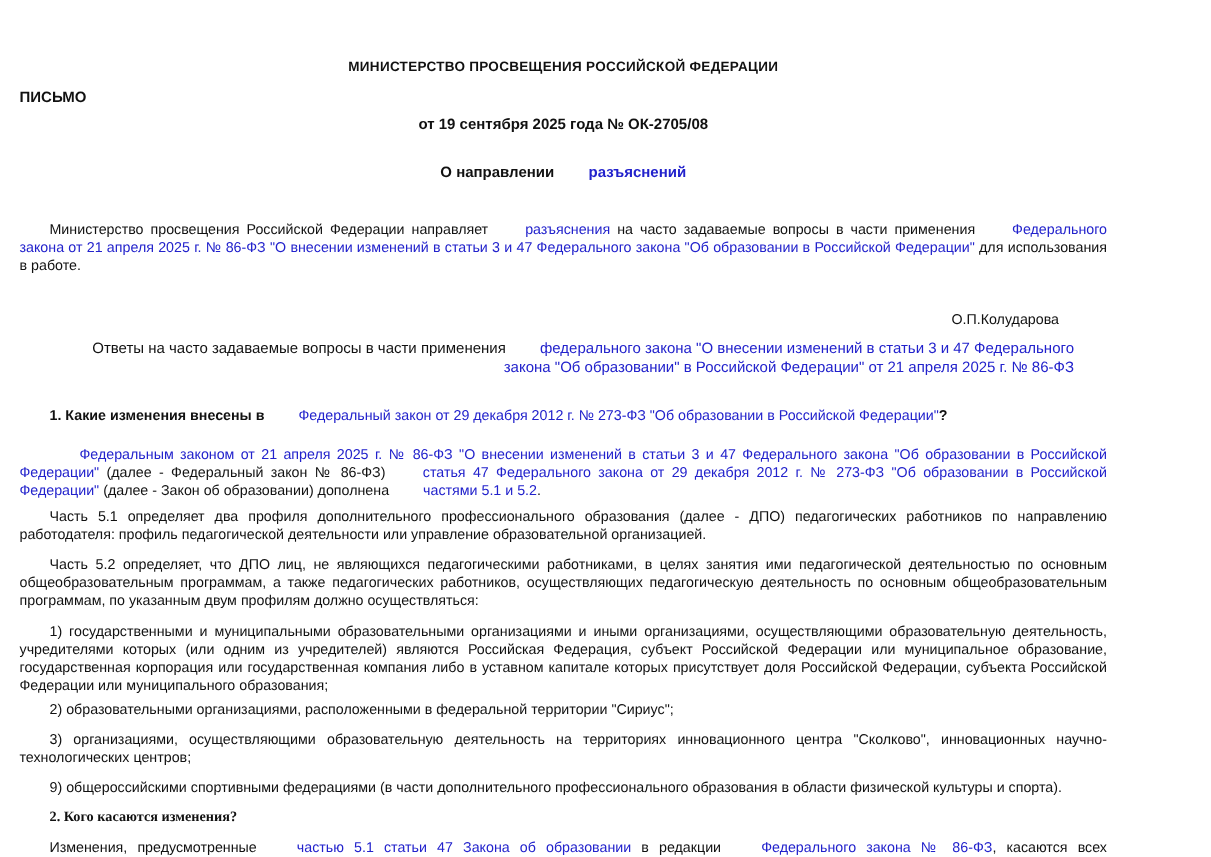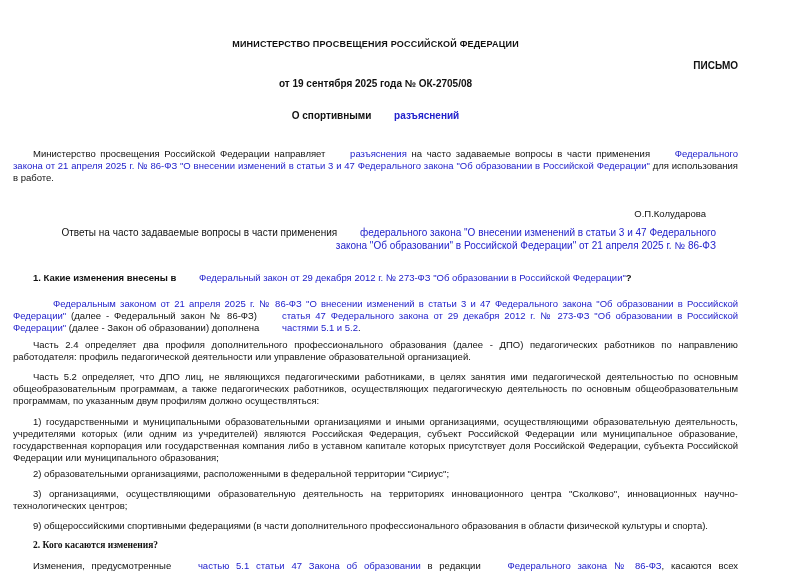--- a/index.html
+++ b/index.html
@@ -9,21 +9,21 @@
     height: 571px;
     background: #ffffff;
     font-family: "Liberation Sans", sans-serif;
     font-size: 9.5px;
     color: #111111;
     padding: 38px 14px 0 13px;
     overflow: hidden;
   }
   p { margin: 0; line-height: 12px; }
   .doc-title   { font-size: 9px;  font-weight: bold; text-align: center; letter-spacing: 0.2px; }
-  .doc-kind    { font-size: 10px; font-weight: bold; text-align: right; margin-top: 10px; }
+  .doc-kind    { font-size: 10px; font-weight: bold; text-align: left; margin-top: 10px; }
   .doc-date    { font-size: 10px; font-weight: bold; text-align: center; margin-top: 6px; }
   .doc-subject { font-size: 10px; font-weight: bold; text-align: center; margin-top: 20px; }
   .body-p  { text-align: justify; text-indent: 20px; }
   .intro-p { margin-top: 26px; }
   .signature { margin-top: 24px; text-align: right; padding-right: 32px; }
   .section-heading {
     margin-top: 6px;
     font-size: 10px;
     font-weight: normal;
     text-align: right;
@@ -45,31 +45,31 @@
   .lnk { color: #2222cc; cursor: pointer; text-decoration: none; padding-left: 20px; }
 </style>
 </head>
 <body>
 
 <div class="page">
 
   <p class="doc-title">МИНИСТЕРСТВО ПРОСВЕЩЕНИЯ РОССИЙСКОЙ ФЕДЕРАЦИИ</p>
   <p class="doc-kind">ПИСЬМО</p>
   <p class="doc-date">от 19 сентября 2025 года № ОК-2705/08</p>
-  <p class="doc-subject"><span>О спортивными </span><span class="lnk">разъяснений</span></p>
+  <p class="doc-subject"><span>О направлении </span><span class="lnk">разъяснений</span></p>
 
   <p class="body-p intro-p"><span>Министерство просвещения Российской Федерации направляет </span><span class="lnk">разъяснения</span><span> на часто задаваемые вопросы в части применения </span><span class="lnk">Федерального закона от 21 апреля 2025 г. № 86-ФЗ "О внесении изменений в статьи 3 и 47 Федерального закона "Об образовании в Российской Федерации"</span><span> для использования в работе.</span></p>
 
   <p class="signature">О.П.Колударова</p>
 
   <p class="section-heading"><span>Ответы на часто задаваемые вопросы в части применения </span><span class="lnk">федерального закона "О внесении изменений в статьи 3 и 47 Федерального закона "Об образовании" в Российской Федерации" от 21 апреля 2025 г. № 86-ФЗ</span></p>
 
   <p class="body-p q mt-q1"><span>1. Какие изменения внесены в </span><span class="lnk">Федеральный закон от 29 декабря 2012 г. № 273-ФЗ "Об образовании в Российской Федерации"</span><span>?</span></p>
   <p class="body-p mt-p2"><span class="lnk">Федеральным законом от 21 апреля 2025 г. № 86-ФЗ "О внесении изменений в статьи 3 и 47 Федерального закона "Об образовании в Российской Федерации"</span><span> (далее - Федеральный закон № 86-ФЗ) </span><span class="lnk">статья 47 Федерального закона от 29 декабря 2012 г. № 273-ФЗ "Об образовании в Российской Федерации"</span><span> (далее - Закон об образовании) дополнена </span><span class="lnk">частями 5.1 и 5.2</span><span>.</span></p>
-  <p class="body-p mt-p3"><span>Часть 2.4 определяет два профиля дополнительного профессионального образования (далее - ДПО) педагогических работников по направлению работодателя: профиль педагогической деятельности или управление образовательной организацией.</span></p>
+  <p class="body-p mt-p3"><span>Часть 5.1 определяет два профиля дополнительного профессионального образования (далее - ДПО) педагогических работников по направлению работодателя: профиль педагогической деятельности или управление образовательной организацией.</span></p>
   <p class="body-p mt-p4"><span>Часть 5.2 определяет, что ДПО лиц, не являющихся педагогическими работниками, в целях занятия ими педагогической деятельностью по основным общеобразовательным программам, а также педагогических работников, осуществляющих педагогическую деятельность по основным общеобразовательным программам, по указанным двум профилям должно осуществляться:</span></p>
   <p class="body-p mt-i1"><span>1) государственными и муниципальными образовательными организациями и иными организациями, осуществляющими образовательную деятельность, учредителями которых (или одним из учредителей) являются Российская Федерация, субъект Российской Федерации или муниципальное образование, государственная корпорация или государственная компания либо в уставном капитале которых присутствует доля Российской Федерации, субъекта Российской Федерации или муниципального образования;</span></p>
   <p class="body-p mt-i2"><span>2) образовательными организациями, расположенными в федеральной территории "Сириус";</span></p>
   <p class="body-p mt-i3"><span>3) организациями, осуществляющими образовательную деятельность на территориях инновационного центра "Сколково", инновационных научно-технологических центров;</span></p>
   <p class="body-p mt-i4"><span>9) общероссийскими спортивными федерациями (в части дополнительного профессионального образования в области физической культуры и спорта).</span></p>
   <p class="body-p q mt-q2"><span>2. Кого касаются изменения?</span></p>
   <p class="body-p mt-p5"><span>Изменения, предусмотренные </span><span class="lnk">частью 5.1 статьи 47 Закона об образовании</span><span> в редакции </span><span class="lnk">Федерального закона № 86-ФЗ</span><span>, касаются всех педагогических работников, а изменения, предусмотренные </span><span class="lnk">частью 5.2 статьи 47 Закона об образовании</span><span> в редакции </span><span class="lnk">Федерального закона № 86-ФЗ</span><span>, касаются получения дополнительного профессионального образования педагогическими работниками и лицами, не являющимися</span></p>
 
 </div>
 

